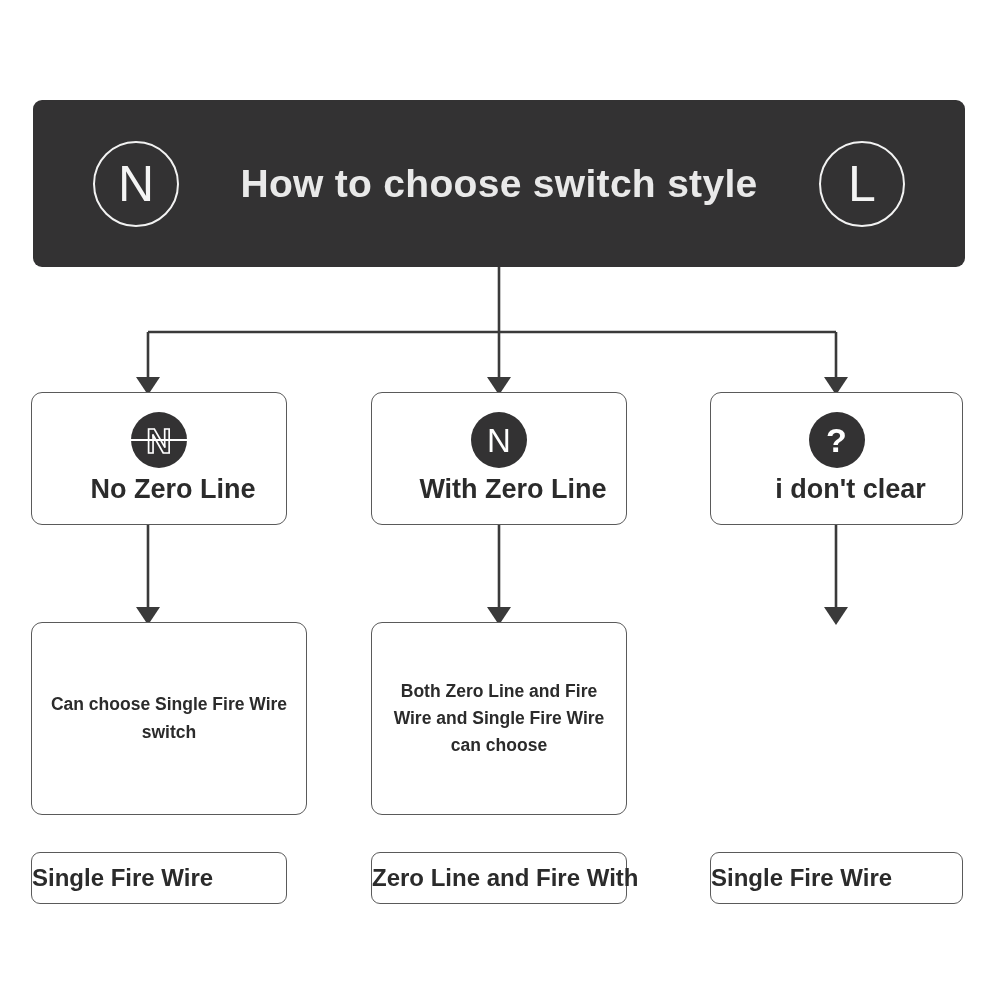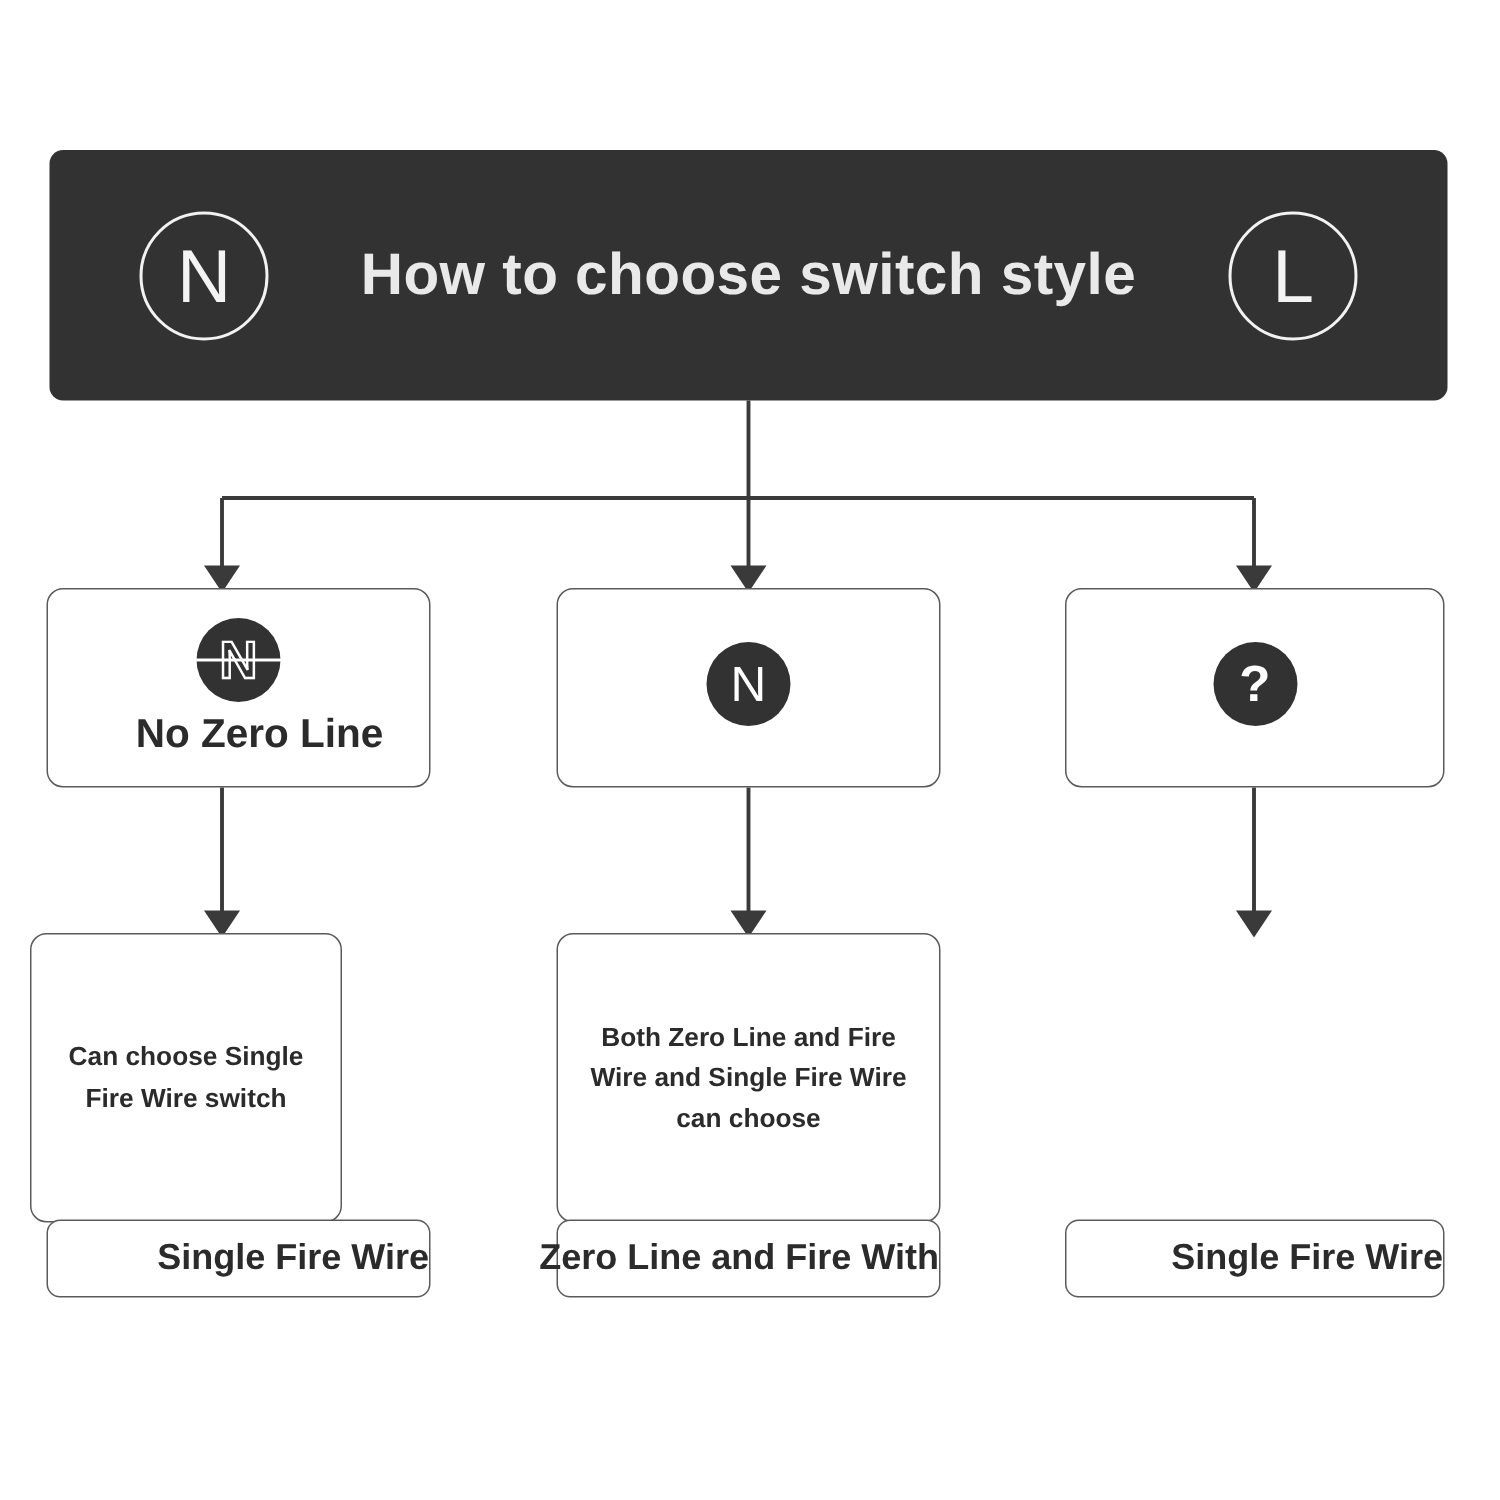--- a/index.html
+++ b/index.html
@@ -158,29 +158,29 @@
   }
   .result-desc {
     font-size: 17.5px;
     line-height: 1.55;
     color: #2b2b2b;
     text-align: center;
     font-weight: bold;
   }
   .result-footer {
     position: absolute;
-    top: 813px;
+    top: 852px;
     height: 52px;
     box-sizing: border-box;
     background: #ffffff;
     border: 1.6px solid #5a5a5a;
     border-radius: 9px;
     display: flex;
     align-items: center;
-    justify-content: flex-end;
+    justify-content: flex-start;
   }
   .result-footer-label {
     font-size: 24px;
     font-weight: bold;
     color: #2b2b2b;
     white-space: nowrap;
   }
 </style>
 </head>
 <body>
@@ -227,43 +227,45 @@
   </div>
 
   <div class="option-box" style="left:31px; width:256px;">
     <div class="option-icon">
       <span class="glyph glyph-outline">N</span>
       <span class="strike"></span>
     </div>
     <div class="option-label">No Zero Line</div>
   </div>
 
-  <div class="result-box" style="left:20px; width:208px;">
+  <div class="result-box" style="left:31px; width:276px;">
     <div class="result-desc">Can choose Single Fire Wire switch</div>
   </div>
   <div class="result-footer" style="left:31px; width:256px;">
     <div class="result-footer-label">Single Fire Wire</div>
   </div>
 
   <div class="option-box" style="left:371px; width:256px;">
     <div class="option-icon">
       <span class="glyph">N</span>
     </div>
+    <div class="option-label">With Zero Line</div>
   </div>
 
   <div class="result-box" style="left:371px; width:256px;justify-content:center;">
     <div class="result-desc">Both Zero Line and Fire Wire and Single Fire Wire can choose</div>
   </div>
   <div class="result-footer" style="left:371px; width:256px;">
     <div class="result-footer-label">Zero Line and Fire With</div>
   </div>
 
   <div class="option-box" style="left:710px; width:253px;">
     <div class="option-icon">
       <span class="glyph glyph-q">?</span>
     </div>
+    <div class="option-label">i don't clear</div>
   </div>
 
   <div class="result-footer" style="left:710px; width:253px;">
     <div class="result-footer-label">Single Fire Wire</div>
   </div>
 
 </div>
 
 </body></html>

